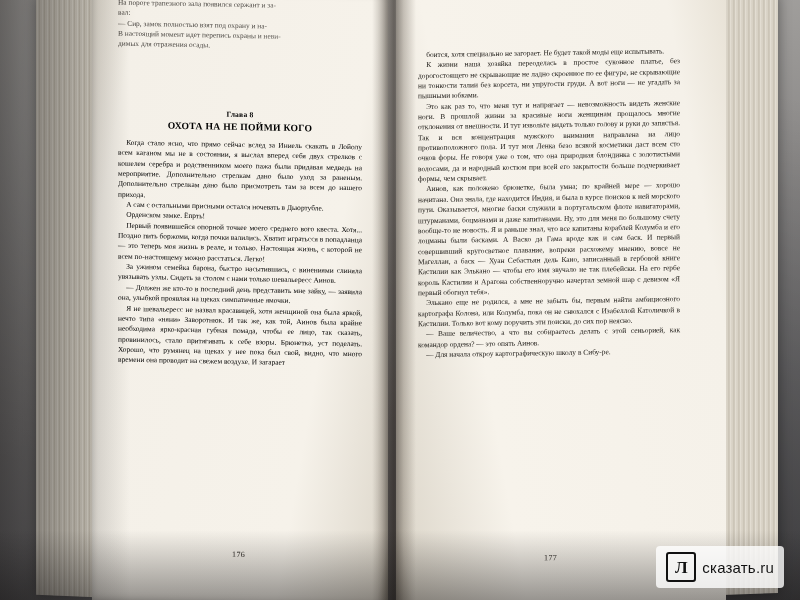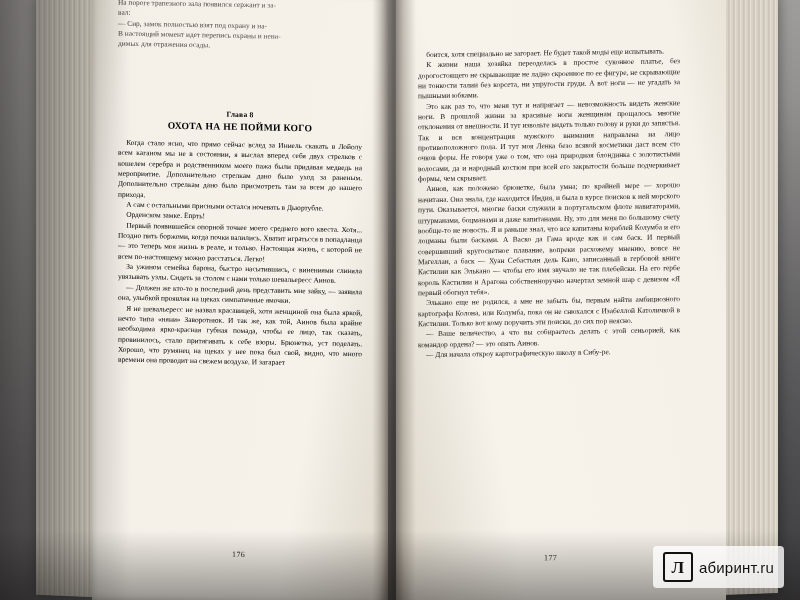--- a/index.html
+++ b/index.html
@@ -277,16 +277,16 @@
     </div>
 
     <div id="gutter"></div>
   </div>
 
   <div id="shadow-top"></div>
   <div id="shadow-bottom"></div>
 
   <div id="watermark">
     <div class="mark">Л</div>
-    <div class="wm-text"><span>абиринт</span><span class="ru">.ru</span></div>
+    <div class="wm-text"><span>сказать</span><span class="ru">.ru</span></div>
   </div>
 
 </div>
 
 </body></html>

